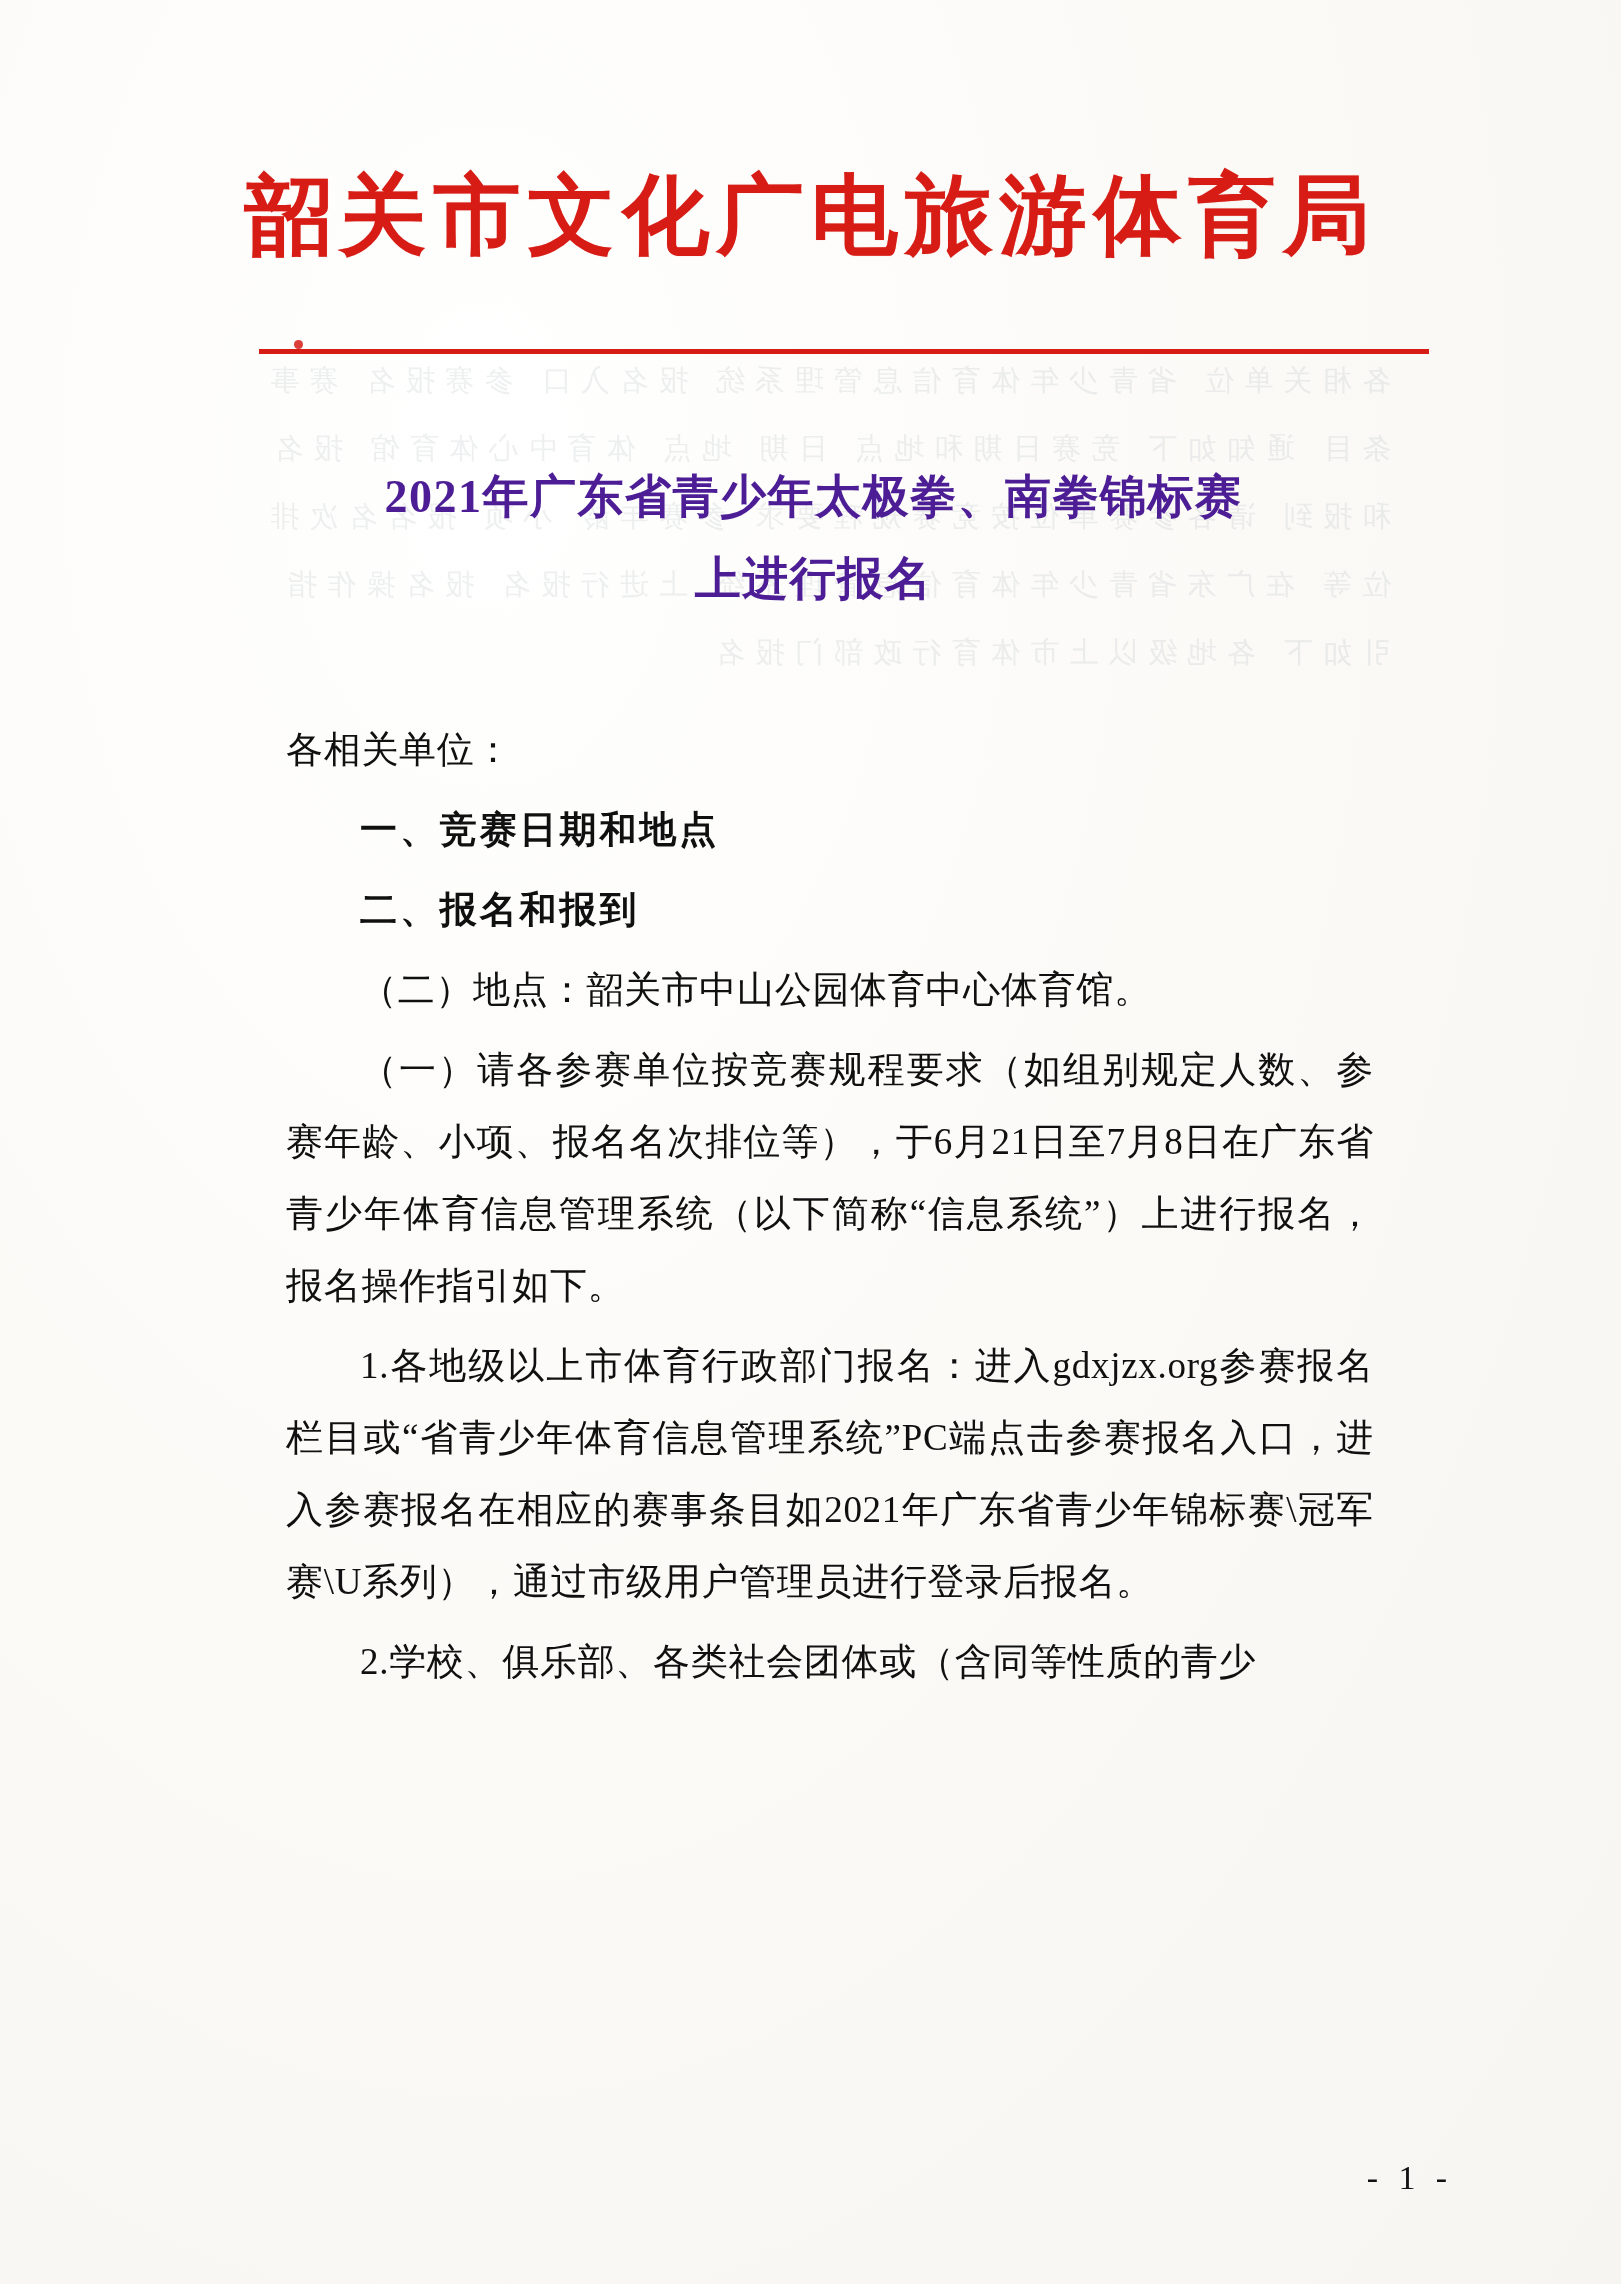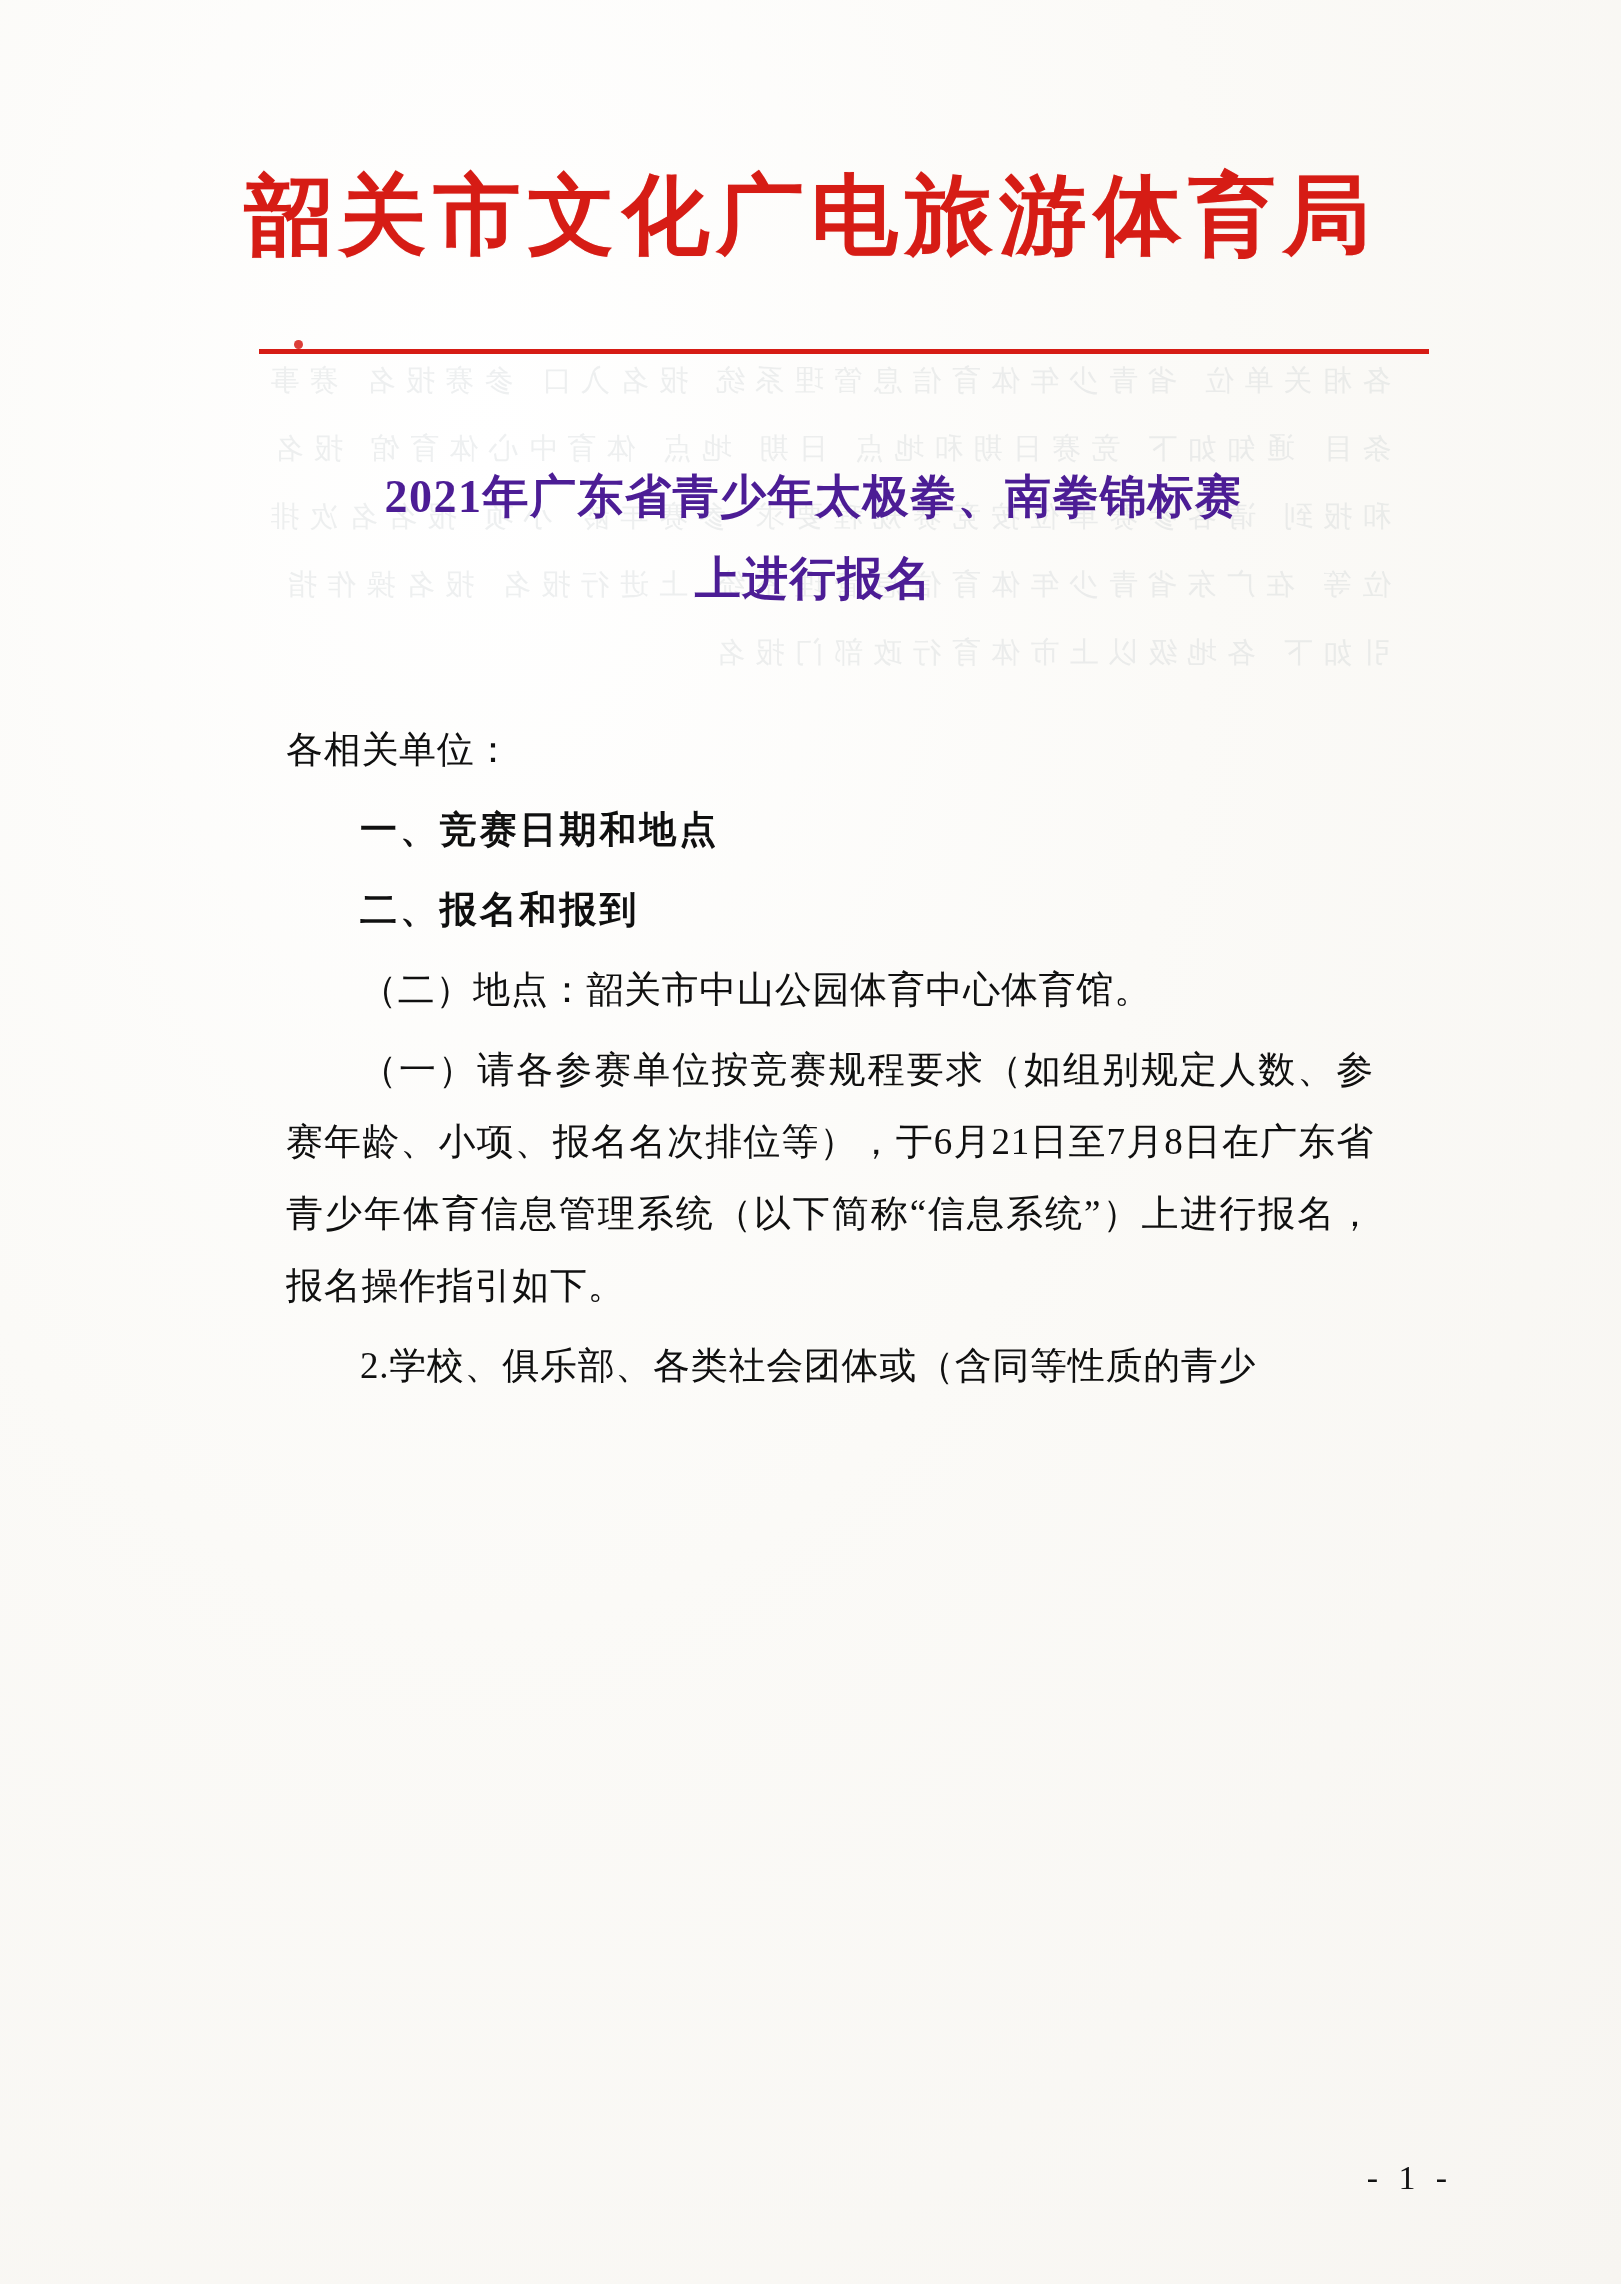--- a/index.html
+++ b/index.html
@@ -156,19 +156,20 @@
       <div>2021年广东省青少年太极拳、南拳锦标赛</div>
       <div>上进行报名</div>
     </div>
 
     <div class="body-block">
       <p class="p">各相关单位：</p>
       <p class="p heading">一、竞赛日期和地点</p>
       <p class="p heading">二、报名和报到</p>
       <p class="p indent">（二）地点：韶关市中山公园体育中心体育馆。</p>
       <p class="p indent">（一）请各参赛单位按竞赛规程要求（如组别规定人数、参赛年龄、小项、报名名次排位等），于6月21日至7月8日在广东省青少年体育信息管理系统（以下简称“信息系统”）上进行报名，报名操作指引如下。</p>
+      <p class="p indent">1.各地级以上市体育行政部门报名：进入gdxjzx.org参赛报名栏目或“省青少年体育信息管理系统”PC端点击参赛报名入口，进入参赛报名在相应的赛事条目如2021年广东省青少年锦标赛\冠军赛\U系列），通过市级用户管理员进行登录后报名。</p>
       <p class="p indent">2.学校、俱乐部、各类社会团体或（含同等性质的青少</p>
     </div>
 
     <div class="page-number">- 1 -</div>
   </div>
 </div>
 
 
 </body></html>

